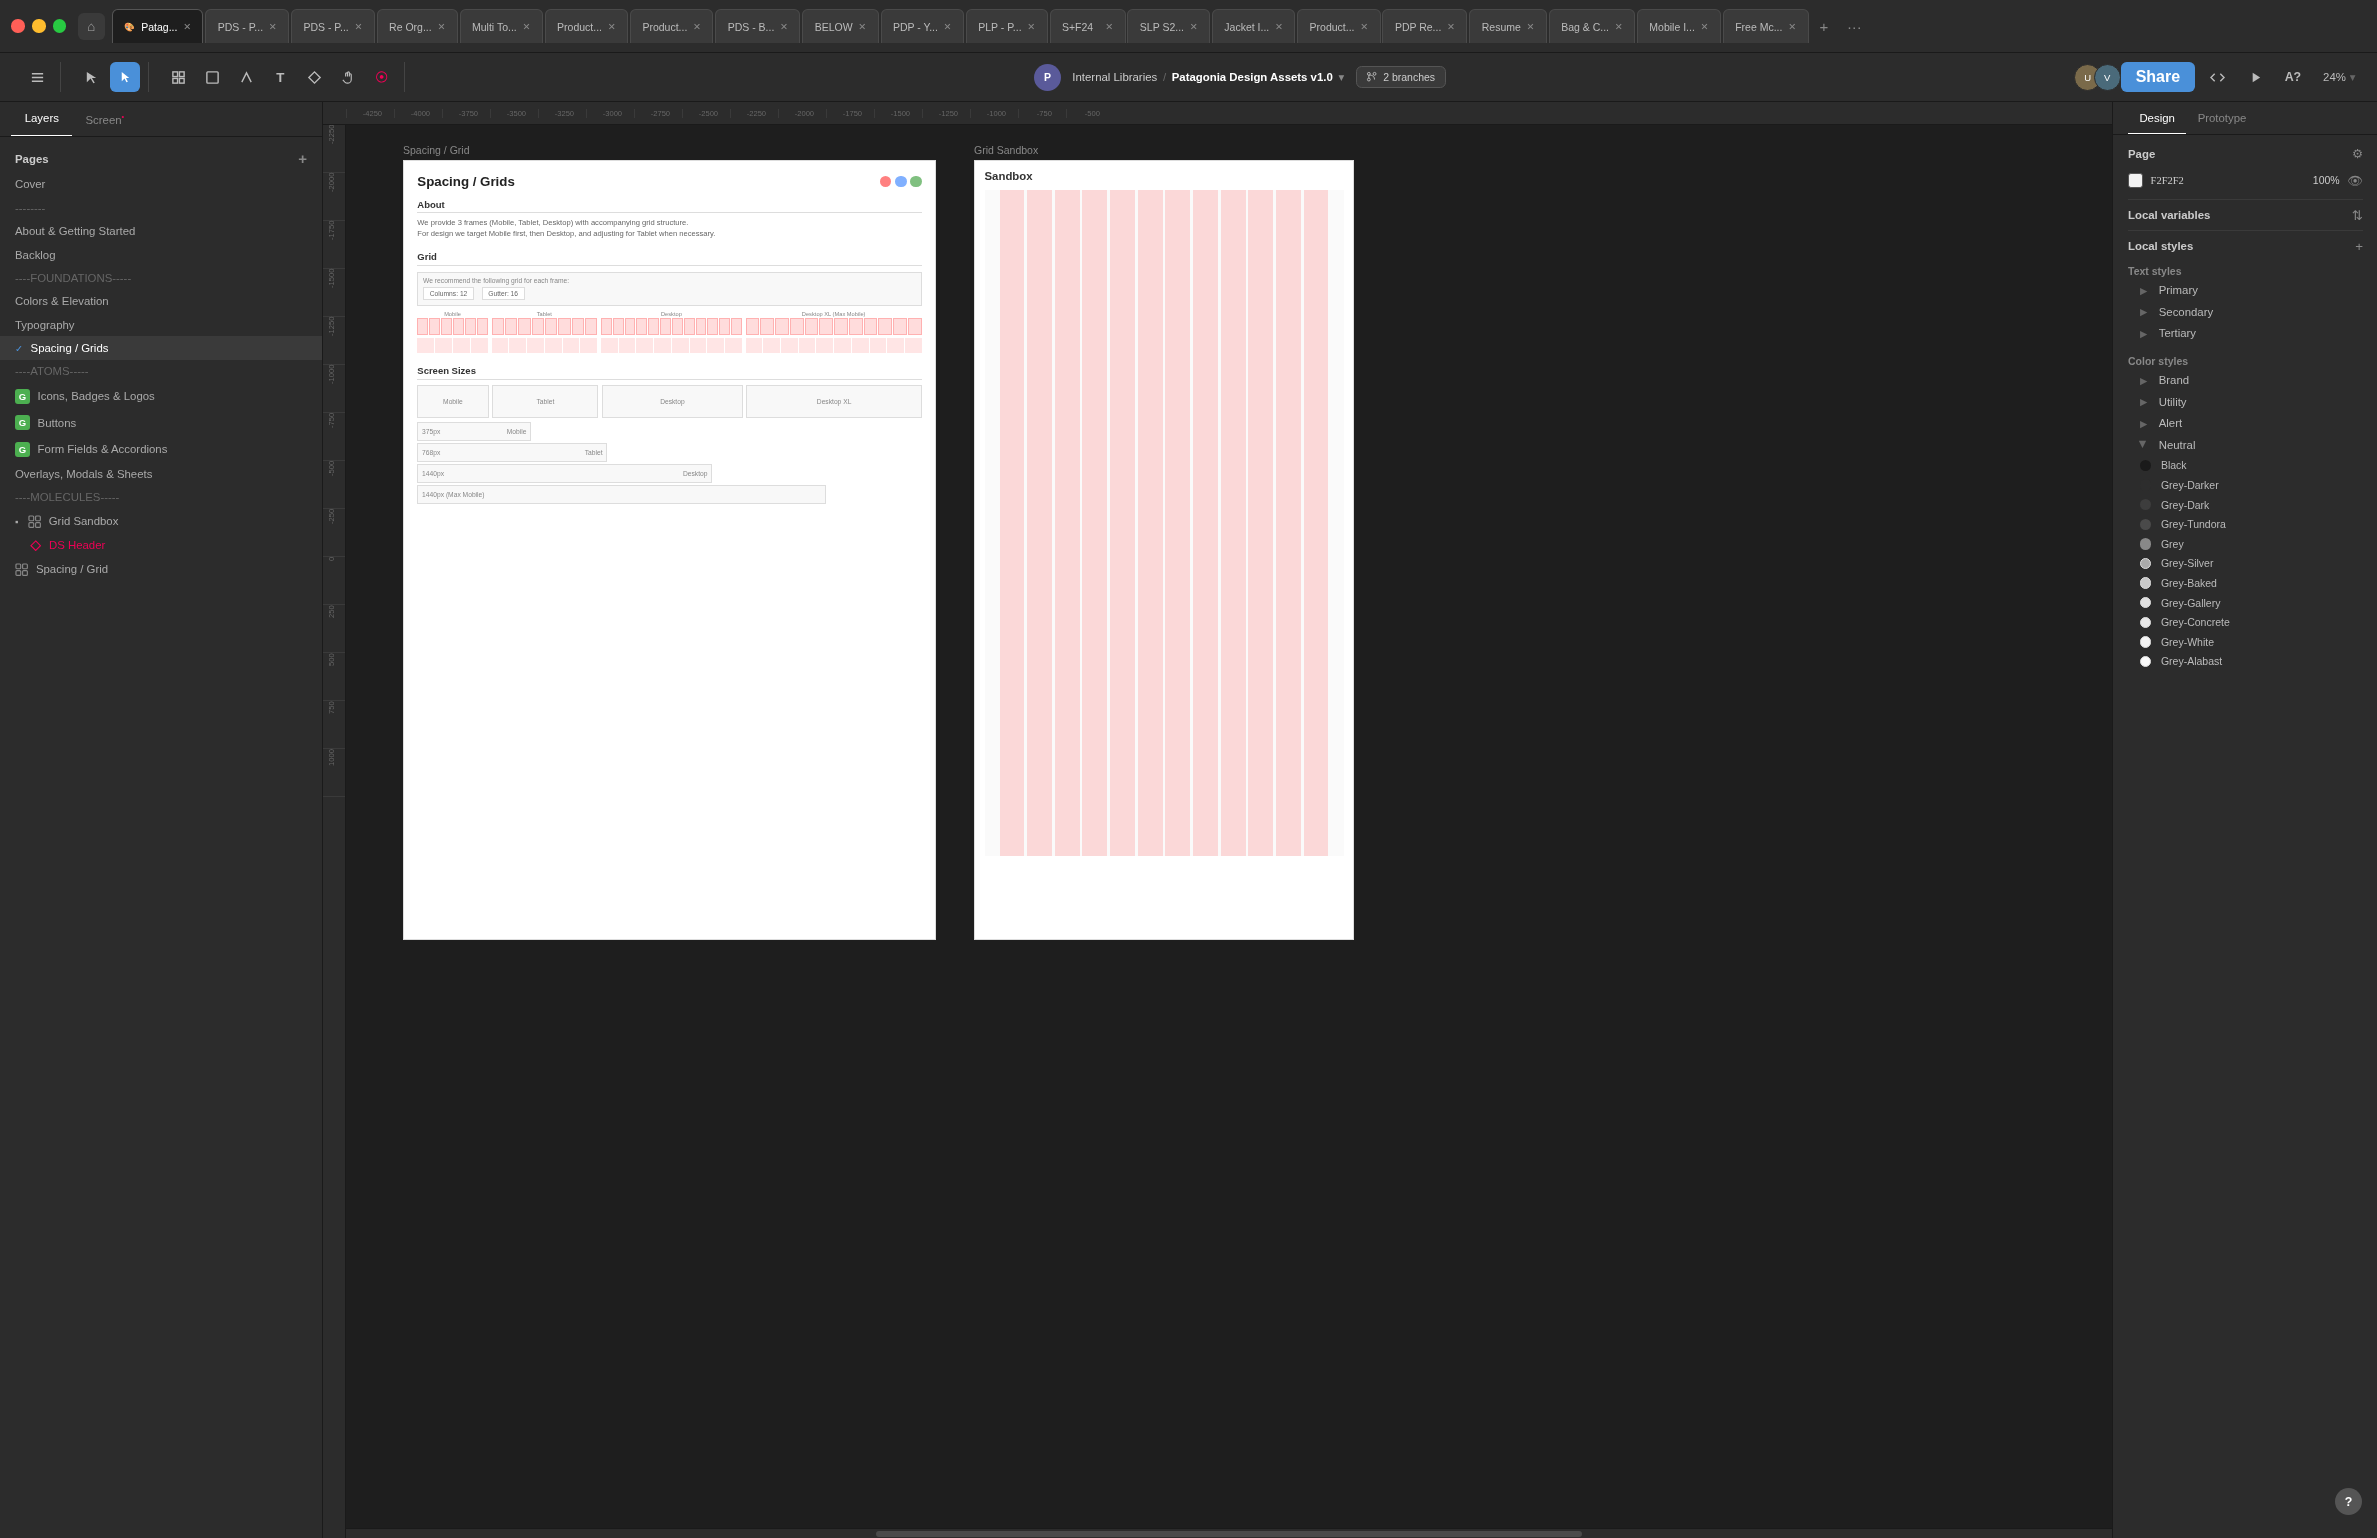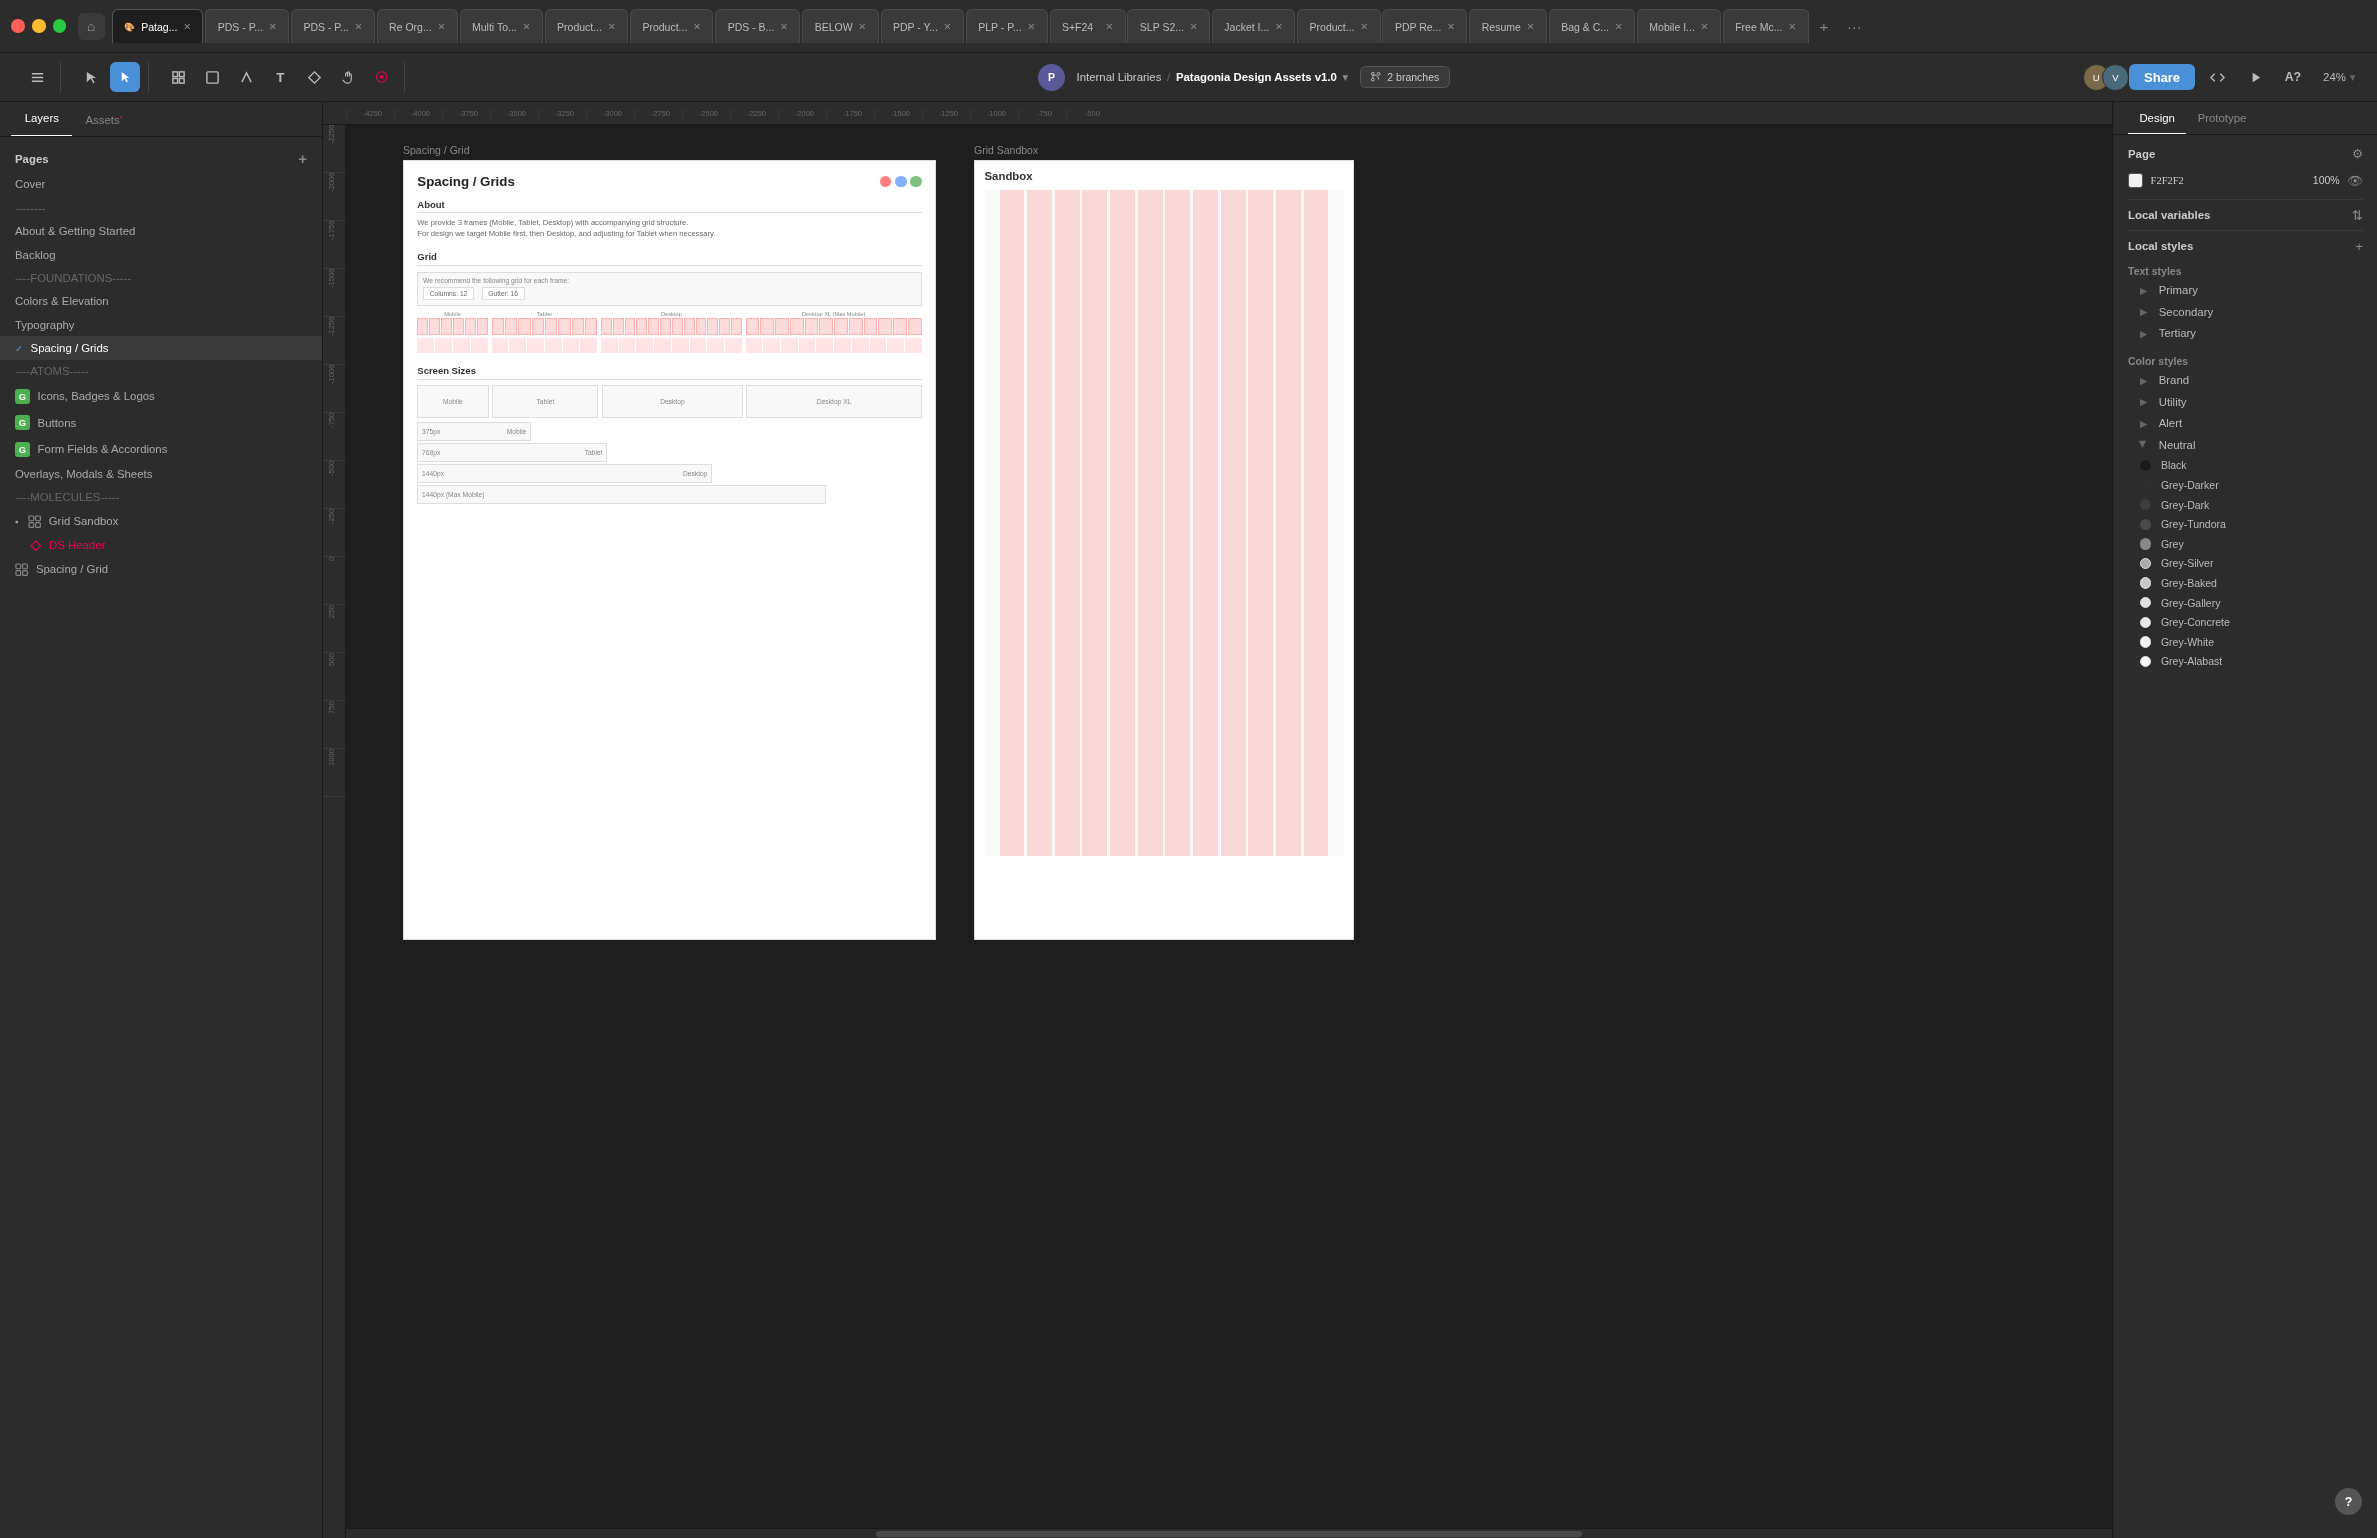--- a/index.html
+++ b/index.html
@@ -173,21 +173,21 @@
       display: flex; align-items: center; justify-content: center;
       color: #fff;
       font-size: 9.5px;
     }
     .share-btn {
       background: #4a90d9;
       color: #fff;
       border: none;
       border-radius: 5.7px;
       padding: 5.7px 15px;
-      font-size: 13px;
+      font-size: 16px;
       font-weight: 600;
       cursor: pointer;
     }
     .icon-btn {
       width: 30px; height: 30px;
       display: flex; align-items: center; justify-content: center;
       border-radius: 5.7px;
       color: #bbb;
       cursor: pointer;
       font-size: 13.3px;
@@ -708,21 +708,21 @@
     </div>
   </div>
 </div>
 
 <div class="main">
 
   <div class="left-panel">
     <div class="panel-tabs">
       <div class="panel-tab active">Layers</div>
       <div class="panel-tab">
-        <span>Assets</span><span style="color:#e05;font-size:7.6px;vertical-align:super;">•</span>
+        <span>Screen</span><span style="color:#e05;font-size:7.6px;vertical-align:super;">•</span>
       </div>
     </div>
 
     <div class="pages-section">
       <div class="pages-header">
         <span>Pages</span>
         <span class="pages-add">+</span>
       </div>
 
       <div class="page-item">

